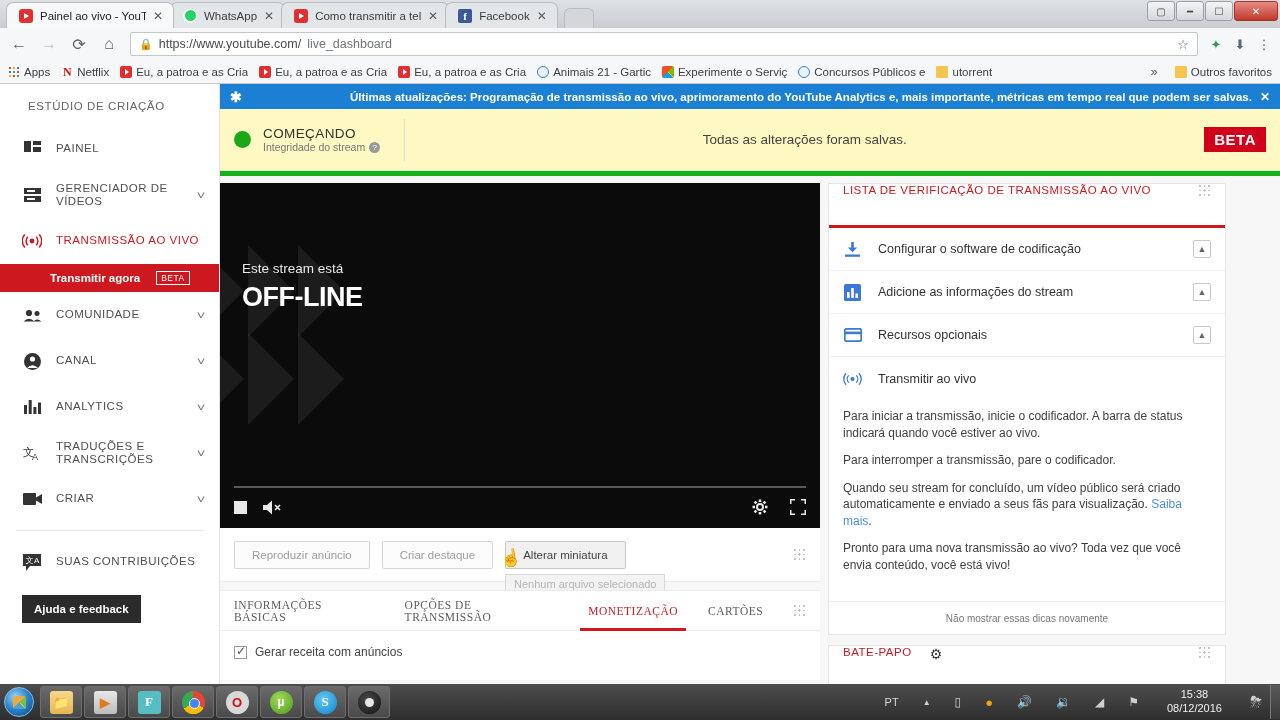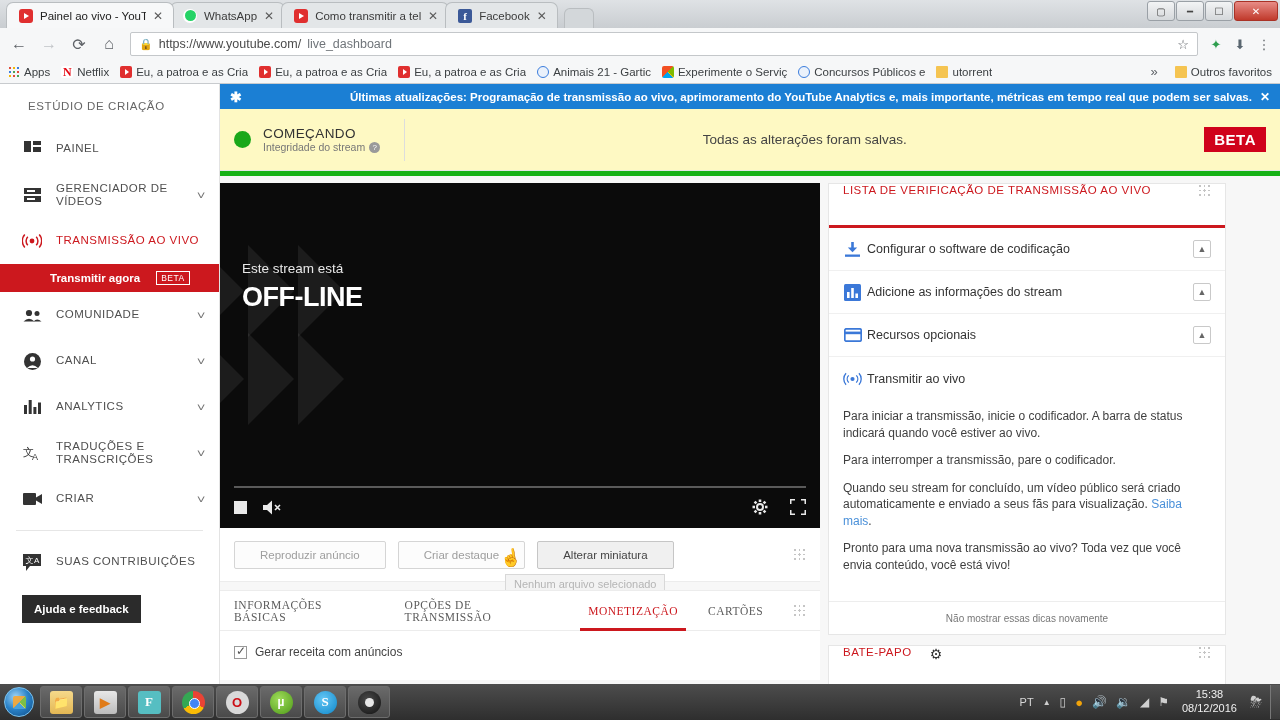--- a/index.html
+++ b/index.html
@@ -181,21 +181,21 @@
   .progress-line { position: absolute; left: 14px; right: 14px; top: 0;
     height: 2px; background: #5a5a5a; }
   .pc-icon { color: #e9e9e9; display: flex; align-items: center; }
   .pc-stop { width: 13px; height: 13px; background: #e9e9e9; }
   .pc-right { margin-left: auto; display: flex; gap: 22px; align-items: center; }
 
   .action-row { position: relative; width: 600px; height: 54px;
     background: #fff; display: flex; align-items: center; gap: 12px;
     padding: 0 14px; border-bottom: 1px solid #ececec; }
   .act-btn { border: 1px solid #d5d5d5; background: #fcfcfc; font-size: 11.5px;
-    color: #9e9e9e; padding: 7px 25px; border-radius: 2px; }
+    color: #9e9e9e; padding: 7px 17px; border-radius: 2px; }
   .act-btn.enabled { color: #444; background: #f0f0f0; border-color: #c6c6c6; }
   .grid-dots { margin-left: auto; width: 13px; height: 13px; opacity: .42;
     background:
       radial-gradient(circle 1.1px at 2px 2px, #777 99%, transparent),
       radial-gradient(circle 1.1px at 6.5px 2px, #777 99%, transparent),
       radial-gradient(circle 1.1px at 11px 2px, #777 99%, transparent),
       radial-gradient(circle 1.1px at 2px 6.5px, #777 99%, transparent),
       radial-gradient(circle 1.1px at 6.5px 6.5px, #777 99%, transparent),
       radial-gradient(circle 1.1px at 11px 6.5px, #777 99%, transparent),
       radial-gradient(circle 1.1px at 2px 11px, #777 99%, transparent),
@@ -226,21 +226,21 @@
   
   .right-col { position: absolute; left: 828px; top: 99px; width: 398px; }
   .card { background: #fff; border: 1px solid #e6e6e6; }
   .card-head { display: flex; align-items: flex-start; height: 44px; padding: 0 14px;
     position: relative; }
   .card-title { font-size: 11.5px; color: #cc181e; letter-spacing: .5px; }
   .card-underline { position: absolute; left: 0; bottom: 0; height: 3px;
     background: #cc181e; }
   .card-underline.full { right: 0; }
   .card-underline.part { width: 96px; }
-  .check-item { display: flex; align-items: center; height: 43px; gap: 5px;
+  .check-item { display: flex; align-items: center; height: 43px; gap: 16px;
     padding: 0 14px; border-bottom: 1px solid #f0f0f0; }
   .check-label { font-size: 12.5px; color: #333; flex: 1; }
   .collapse-btn { width: 18px; height: 18px; border: 1px solid #c9c9c9;
     border-radius: 2px; display: flex; align-items: center; justify-content: center;
     font-size: 9px; color: #666; }
   .ci-ico { width: 19px; height: 19px; flex: none; display: flex;
     align-items: center; justify-content: center; }
   .tips { padding: 8px 14px 4px; }
   .tips p { font-size: 12px; color: #3f3f3f; line-height: 1.38; margin-bottom: 11px; }
   .tips a { color: #4a90d9; text-decoration: none; }
@@ -281,21 +281,21 @@
     border: 1.5px solid #fff; }
   .ico-opera { background: #d9d9d9; border-radius: 50%; color: #cc0f16; }
   .ico-utorrent { background: radial-gradient(circle at 40% 35%, #9fdc5a, #4e9a18);
     border-radius: 50%; font-size: 12px; }
   .ico-skype { background: radial-gradient(circle at 40% 35%, #63c6f5, #0f87c9);
     border-radius: 50%; font-family: "Liberation Serif", serif; }
   .ico-obs { background: radial-gradient(circle at 42% 38%, #4a4a4a, #111);
     border-radius: 50%; position: relative; }
   .ico-obs::after { content: ""; position: absolute; left: 7px; top: 7px;
     width: 9px; height: 9px; border-radius: 50%; background: #e7e7e7; }
-  .tray { margin-left: auto; display: flex; align-items: center; gap: 9px;
+  .tray { margin-left: auto; display: flex; align-items: center; gap: 24px;
     padding-right: 8px; color: #d7d7d7; font-size: 11px; }
   .tray-ico { font-size: 12px; color: #cfcfcf; }
   .tray-ico.orange { color: #f0a30a; font-size: 13px; }
   .clock { text-align: center; font-size: 11px; color: #f0f0f0; line-height: 1.25;
     padding: 0 4px; }
   .show-desktop { width: 10px; height: 34px; border-left: 1px solid #777;
     background: linear-gradient(#5a5a5a, #3a3a3a); }
 </style>
 </head>
 <body>

